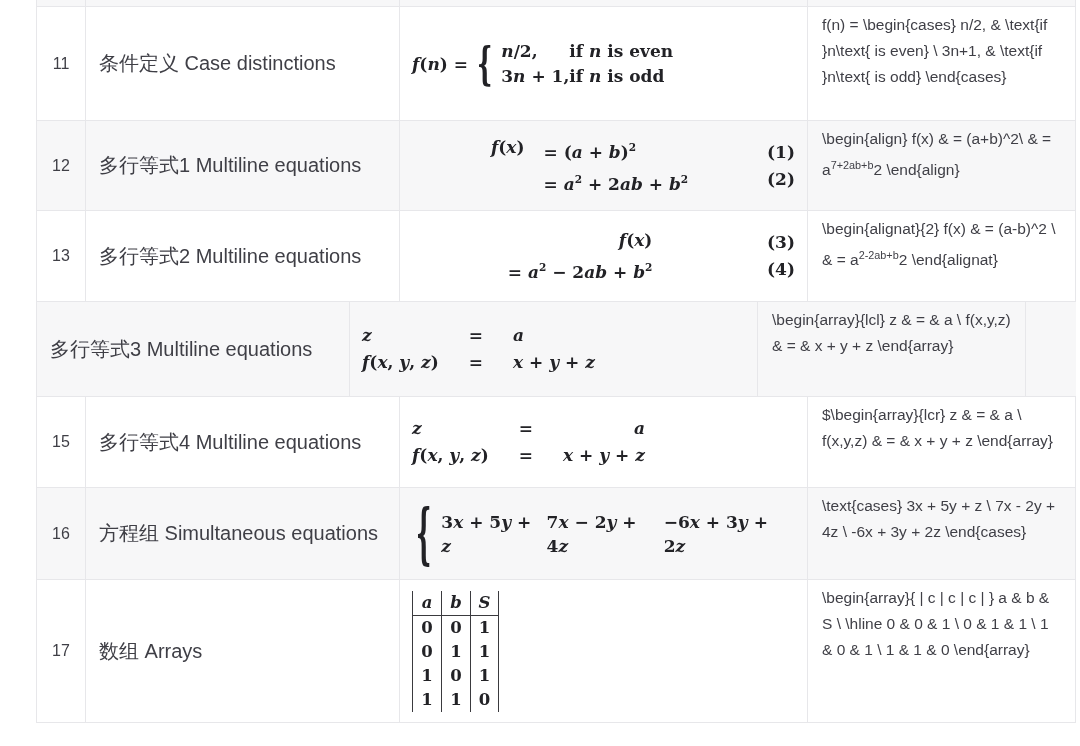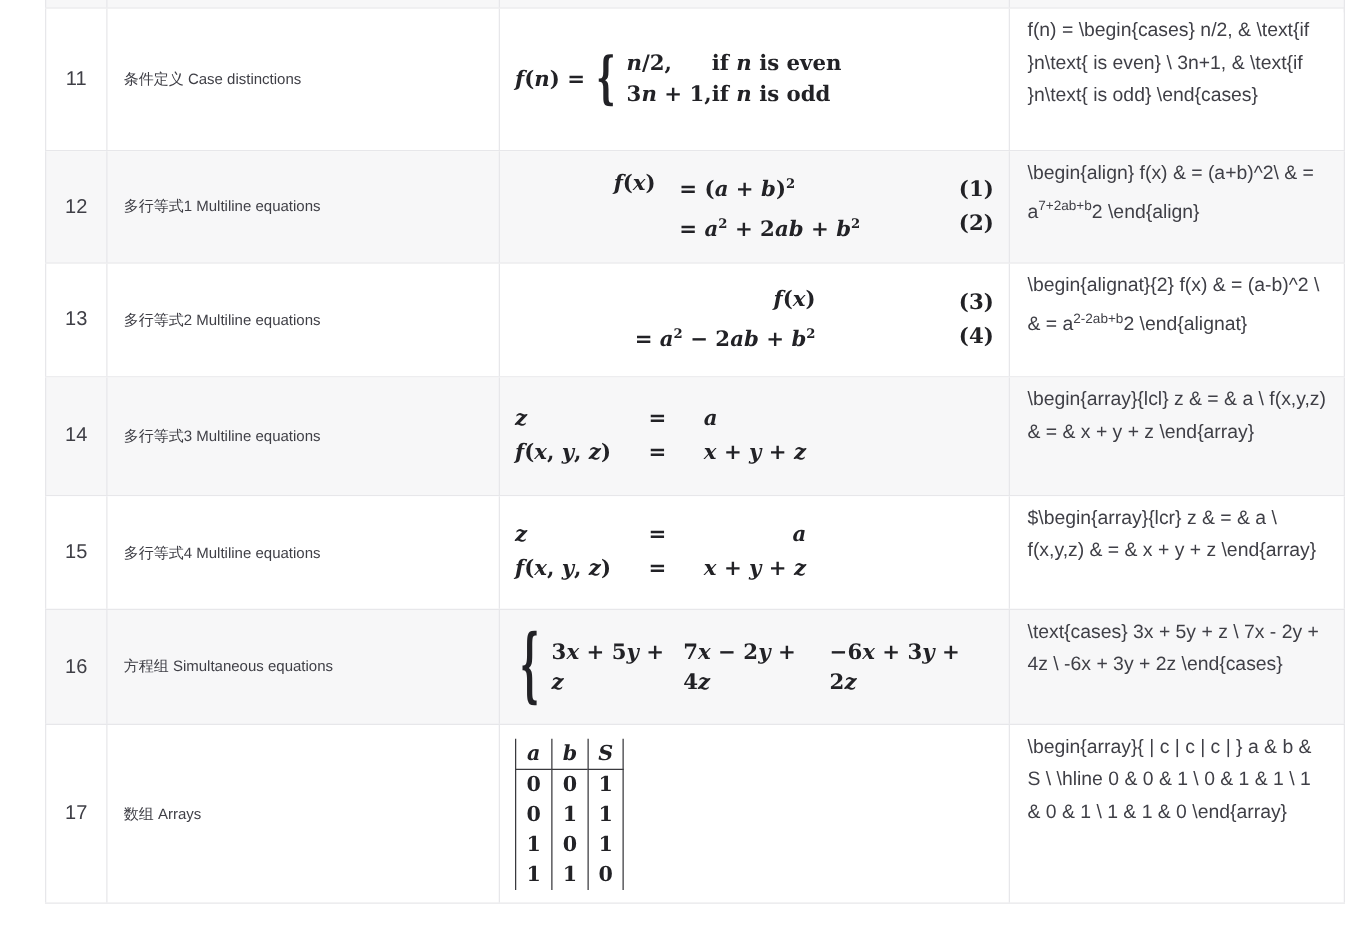--- a/index.html
+++ b/index.html
@@ -16,21 +16,21 @@
   }
   .tablewrap{position:absolute;top:0;left:36px;width:1040px}
   .row{display:flex;box-sizing:border-box;border-bottom:1px solid var(--border);background:#fff}
   .row.alt{background:var(--alt)}
   .cell{
     box-sizing:border-box;border-right:1px solid var(--border);
     display:flex;align-items:center;overflow:hidden;
   }
   .cell:first-child{border-left:1px solid var(--border)}
   .c-num{width:50px;justify-content:center;font-size:16px;color:var(--text)}
-  .c-desc{width:314px;padding:0 10px 0 13px;font-size:12px;color:var(--text)}
+  .c-desc{width:314px;padding:0 10px 0 13px;font-size:20px;color:var(--text)}
   .c-math{
     width:408px;padding:0 12px;
     font-family:"DejaVu Serif","Liberation Serif",serif;
     font-size:17px;color:var(--math);font-weight:bold;
   }
   .c-math i{font-style:italic}
   .c-math sup{font-size:0.62em}
   .c-code{
     width:268px;padding:5px 12px 5px 14px;
     font-size:15.5px;line-height:26px;color:var(--text);
@@ -145,23 +145,20 @@
           <span>(4)</span>
         </div>
       </div>
     </div>
     <div class="cell c-code">
       <div class="codewrap">\begin{alignat}{2} f(x) &amp; = (a-b)^2 \ &amp; = a<sup>2-2ab+b</sup>2 \end{alignat}</div>
     </div>
   </div>
 
   <div class="row alt" style="height:95px">
-    <div class="cell c-num">
-      <span>14</span>
-    </div>
     <div class="cell c-desc">
       <span>多行等式3 Multiline equations</span>
     </div>
     <div class="cell c-math">
       <div class="arr">
         <span><i>z</i></span>
         <span>=</span>
         <span class="c3"><i>a</i></span>
         <span><i>f</i>(<i>x</i>, <i>y</i>, <i>z</i>)</span>
         <span>=</span>

